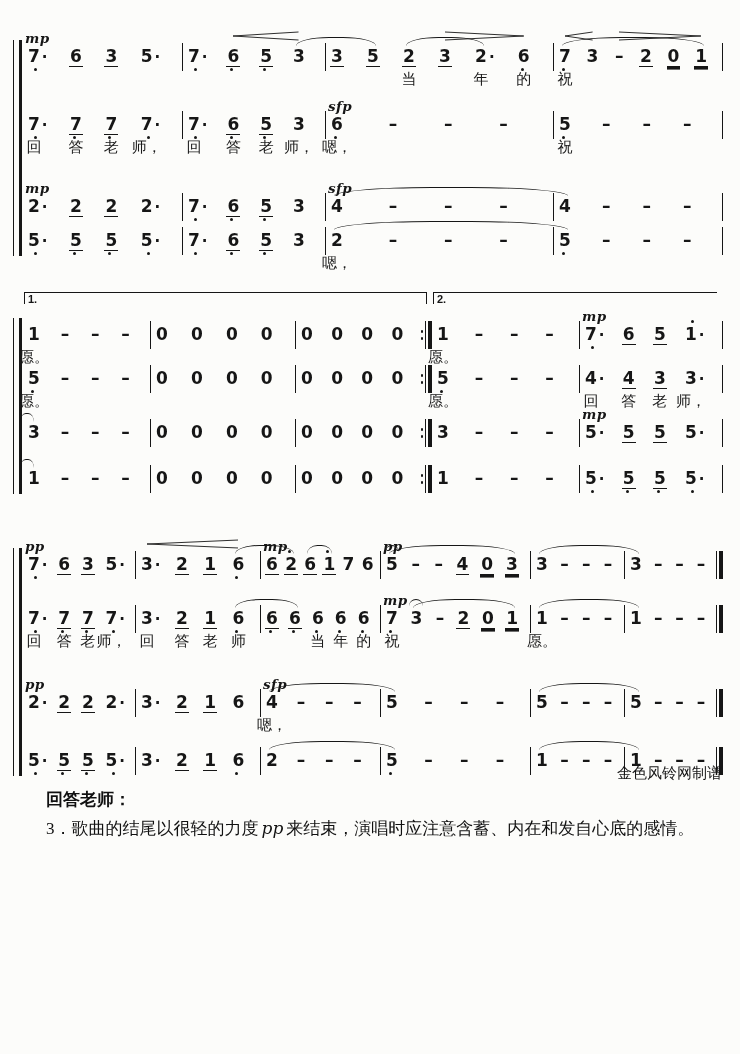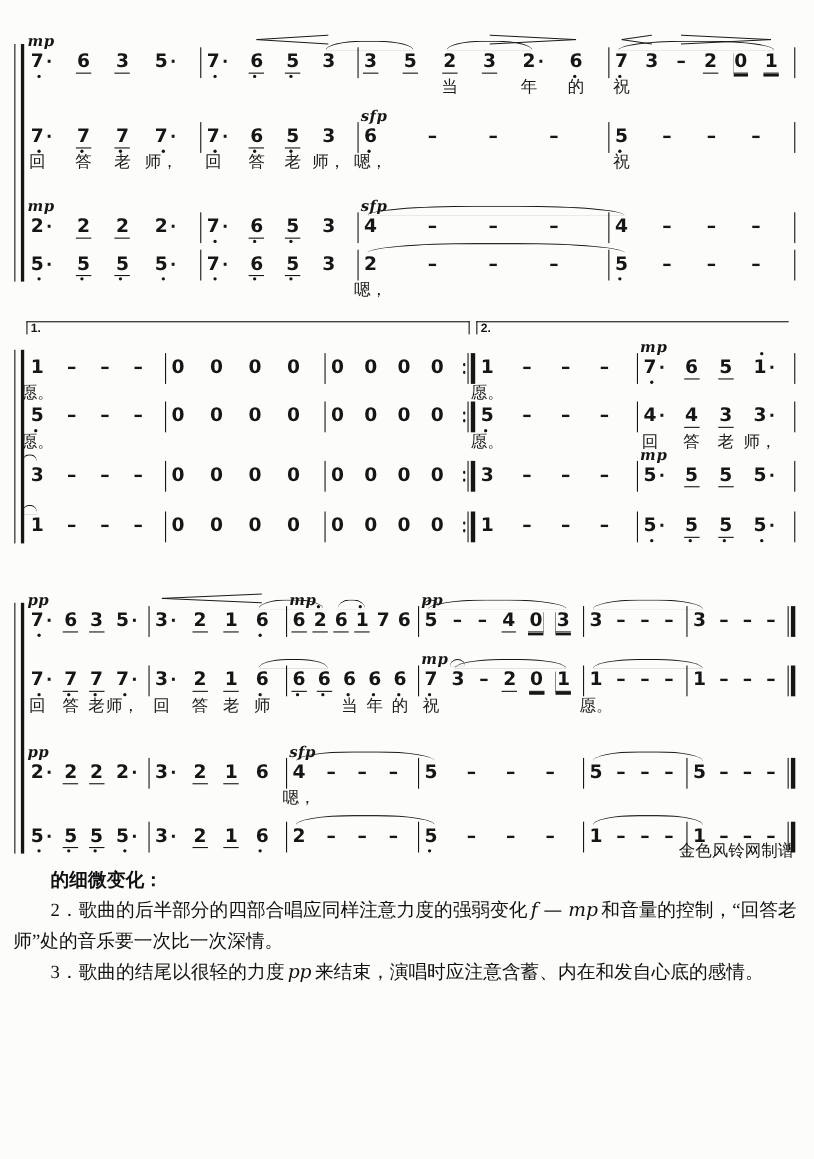--- a/index.html
+++ b/index.html
@@ -507,17 +507,16 @@
             <span class="note"><span class="dg dash">–</span></span>
             <span class="endfinal">
               <i class="thin"></i>
               <i class="thick"></i>
             </span>
           </span><div class="arc" style="left: 244.922px; width: 126px;"></div><div class="arc" style="left: 514.922px; width: 100px;"></div></div>
       </div>
     </div>
   <div id="credit">金色风铃网制谱</div>
   <div id="textblock">
-    <p class="head">的细微变化：</p>
-      <p class="item"><span class="seg">2．歌曲的后半部分的四部合唱应同样注意力度的强弱变化</span><span class="dyntext">f — mp</span><span class="seg">和音量的控制，“回答老师”处的音乐要一次比一次深情。</span></p>
+    <p class="head">回答老师：</p>
       <p class="item"><span class="seg">3．歌曲的结尾以很轻的力度</span><span class="dyntext">pp</span><span class="seg">来结束，演唱时应注意含蓄、内在和发自心底的感情。</span></p>
     </div>
 </div>
 
 </body></html>

